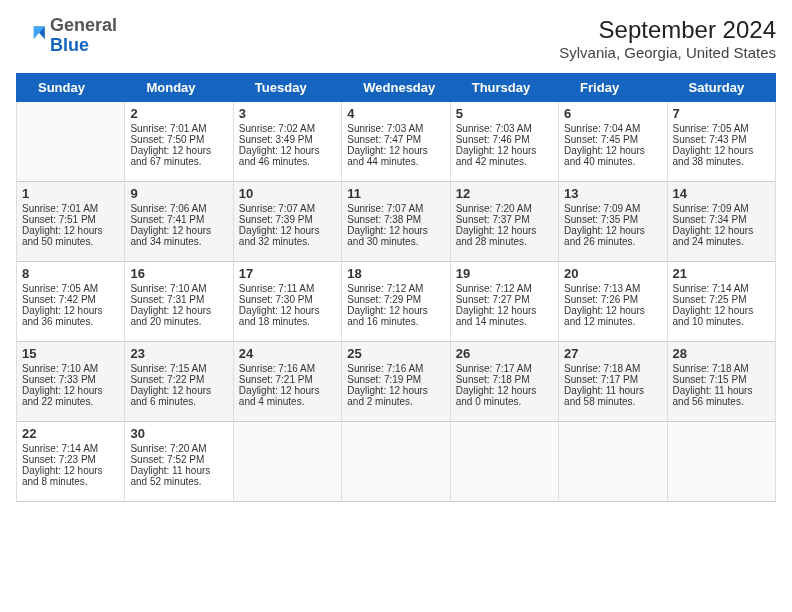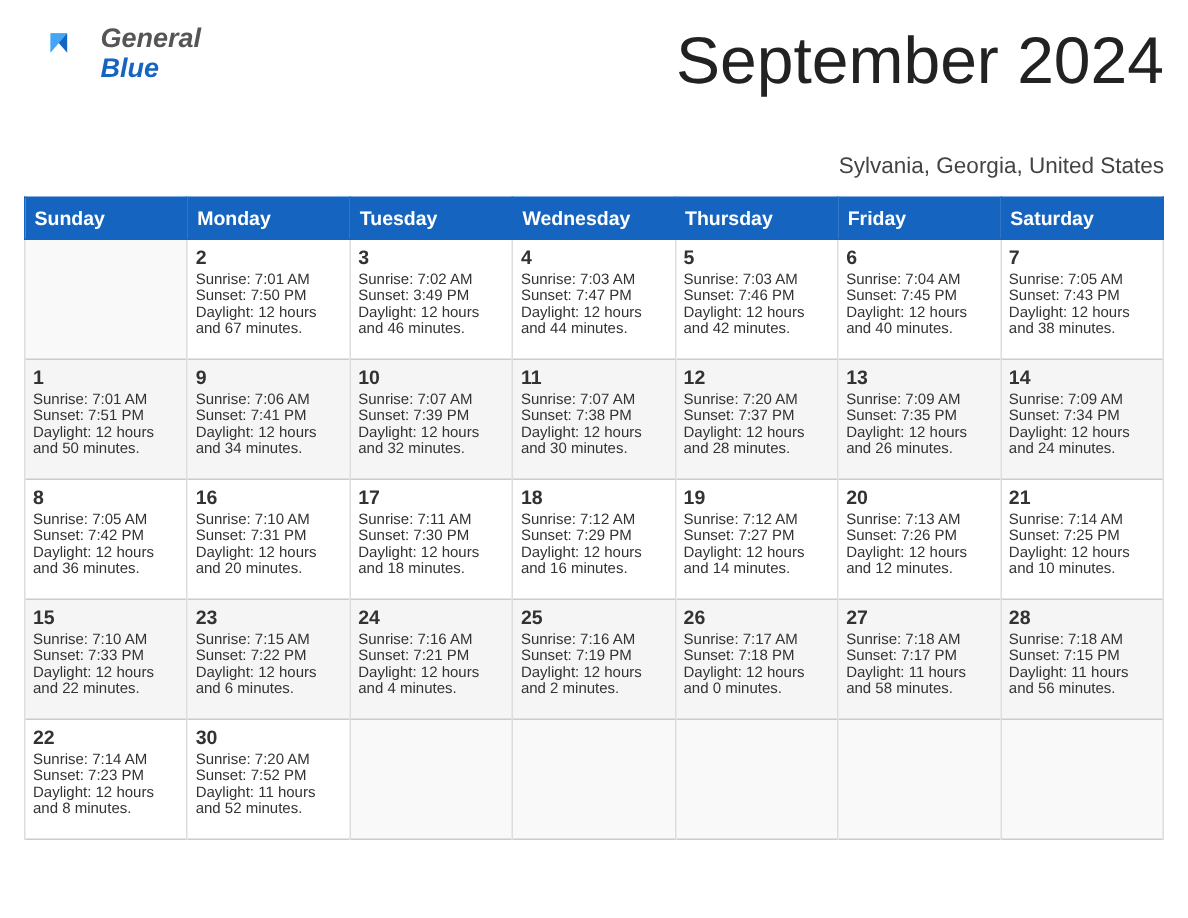--- a/index.html
+++ b/index.html
@@ -11,59 +11,57 @@
       padding: 16px;
     }
     .header-section {
       display: flex;
       justify-content: space-between;
       align-items: flex-start;
       margin-bottom: 12px;
     }
     .logo {
       display: flex;
-      align-items: flex-start;
-      gap: 19px;
-      font-style: italic;
+      align-items: center;
+      gap: 2px;
     }
     .logo-text {
       font-size: 18px;
       font-weight: bold;
       line-height: 1.1;
     }
     .logo-general { color: #555; }
     .logo-blue { color: #1565C0; }
     .logo-icon {
       width: 32px;
       height: 32px;
     }
     .title-section {
       text-align: right;
     }
     .calendar-title {
-      font-size: 44px;
+      font-size: 24px;
       font-weight: normal;
       color: #222;
     }
     .calendar-subtitle {
       font-size: 15px;
       color: #444;
-      margin-top: 36px;
     }
     table {
       width: 100%;
       border-collapse: collapse;
       table-layout: fixed;
     }
     thead tr th {
       background-color: #1565C0;
       color: #fff;
       font-size: 13px;
       font-weight: bold;
-      padding: 6px 6px;
+      padding: 6px 21px;
       text-align: left;
       border: 1px solid #1565C0;
     }
     tbody tr {
       border-bottom: 1px solid #ccc;
     }
     tbody tr:nth-child(even) {
       background-color: #f5f5f5;
     }
     tbody tr:nth-child(odd) {

